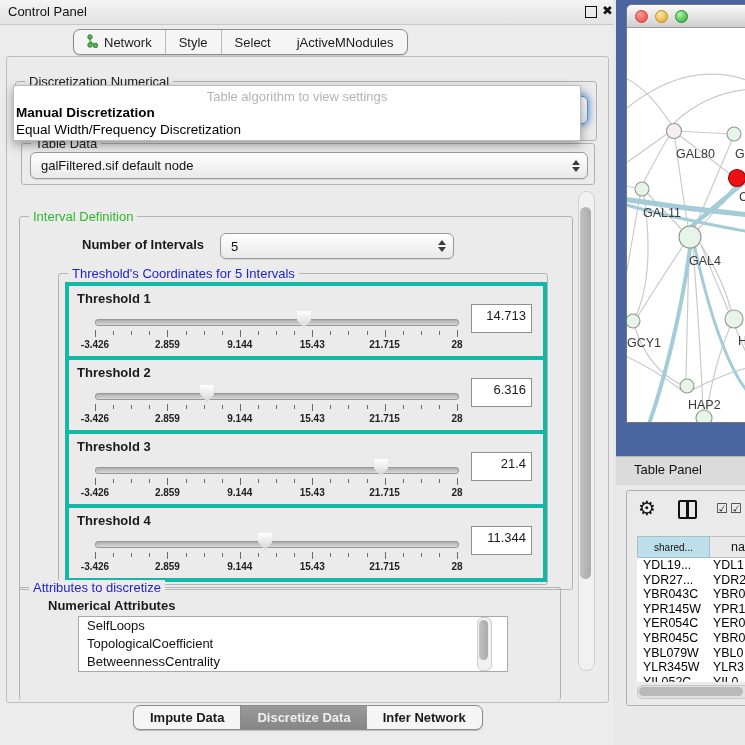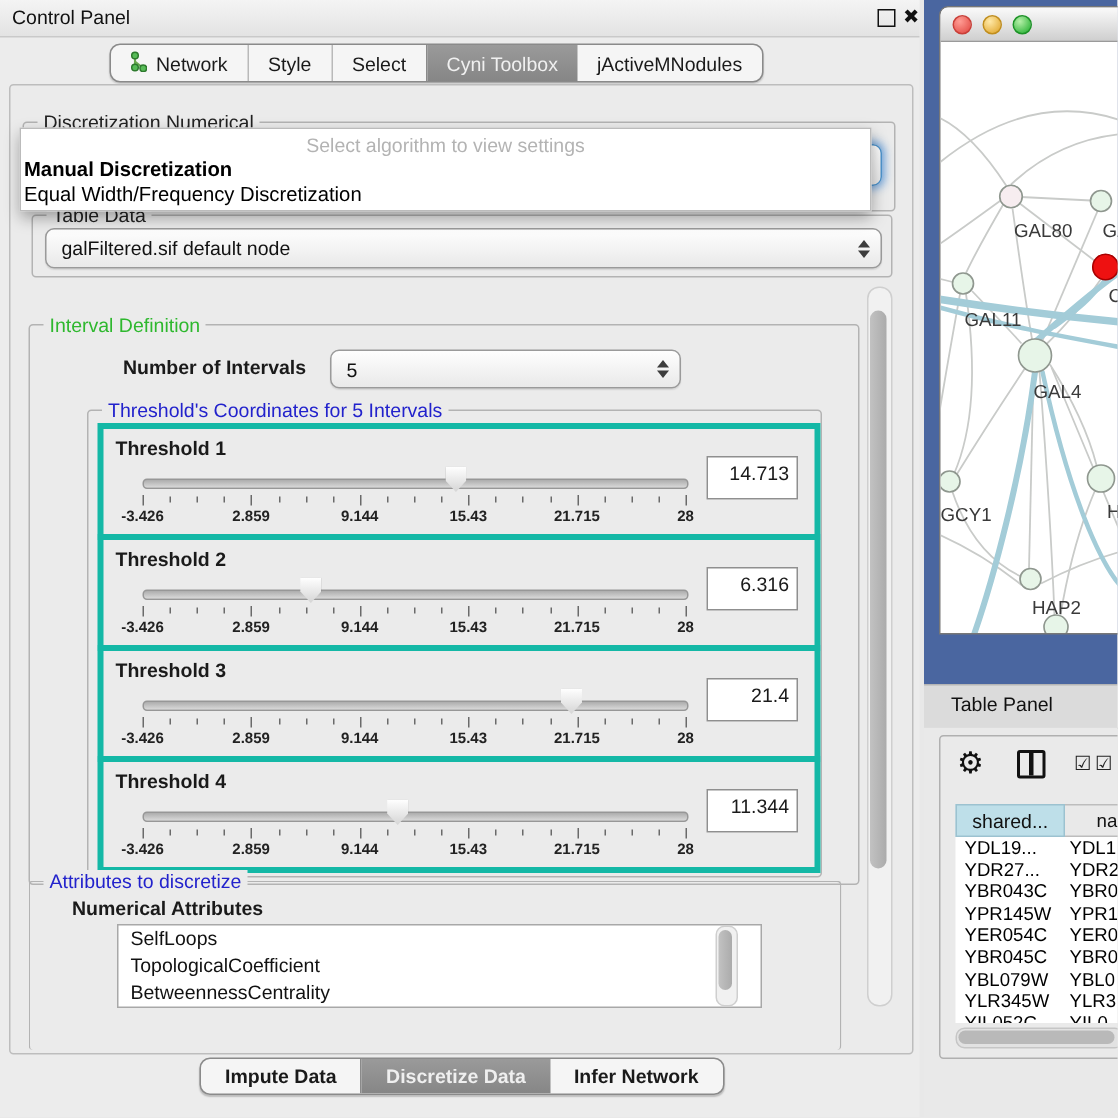--- a/index.html
+++ b/index.html
@@ -89,21 +89,21 @@
   #tp-bar{left:616px;top:456px;width:129px;height:28px;background:#dbdbdb;border-top:1px solid #b5b5b5;
           border-bottom:1px solid #c7c7c7;}
   #tp-title{left:634px;top:462px;font-size:13px;color:#111;}
   #tp-bg{left:616px;top:485px;width:129px;height:260px;background:#e9e9e9;}
   #table-sub{left:626px;top:490px;width:125px;height:214px;background:#eaeaea;border:1px solid #b0b0b0;border-radius:3px;}
   #gear-ico{position:absolute;left:11px;top:5px;font-size:20px;color:#111;}
   #split-ico{position:absolute;left:51px;top:9px;width:15px;height:15px;border:2.5px solid #111;border-radius:2px;}
   #split-ico::after{content:"";position:absolute;left:6px;top:0;width:2.5px;height:15px;background:#111;}
   .chk-ico{position:absolute;top:10px;font-size:13px;color:#222;}
   #tbl-header{position:absolute;left:10px;top:45px;height:22px;display:flex;}
-  .th1{width:71px;background:#bedfe9;border:1px solid #9cc2d0;text-align:center;font-size:13px;line-height:21px;color:#111;}
+  .th1{width:71px;background:#bedfe9;border:1px solid #9cc2d0;text-align:center;font-size:10px;line-height:21px;color:#111;}
   .th2{width:44px;background:#e9e9e9;border-top:1px solid #bdbdbd;border-bottom:1px solid #bdbdbd;
        font-size:12.5px;line-height:21px;color:#111;padding-left:21px;overflow:hidden;white-space:nowrap;}
   #tbl-rows{position:absolute;left:10px;top:67px;width:115px;height:124px;background:#fff;overflow:hidden;}
   .trow{height:14.6px;display:flex;font-size:12.4px;line-height:14.6px;color:#000;white-space:nowrap;}
   .trow .c1{width:66px;padding-left:6px;overflow:hidden;}
   .trow .c2{padding-left:4px;overflow:hidden;}
   #tbl-hscroll{position:absolute;left:10px;top:194px;width:110px;height:12px;background:#e2e2e2;
                border:1px solid #c6c6c6;border-radius:6px;}
   #tbl-hthumb{position:absolute;left:1px;top:1px;width:104px;height:9px;background:#b9b9b9;border-radius:5px;}
 </style>
@@ -130,43 +130,40 @@
         </svg>
       </span>
       <span>Network</span>
     </div>
     <div class="tab">
         <span>Style</span>
       </div>
     <div class="tab">
         <span>Select</span>
       </div>
-    <div class="tab active">
-        <span>Cyni Toolbox</span>
-      </div>
     <div class="tab after-active">
         <span>jActiveMNodules</span>
       </div>
   </div>
 
   <div class="abs" id="content">
 
     <div class="group" id="algo-group" style="left:8px;top:24px;width:580px;height:58px;">
       <span class="group-title gt-plain">Discretization Numerical</span>
       <div class="combo focused" style="left:8px;top:14px;width:562px;height:26px;">
         <span class="combo-text"></span>
         <span class="stepper">
             <span class="up"></span>
             <span class="down"></span>
           </span>
       </div>
     </div>
 
     <div class="abs" id="algo-popup">
-      <div class="ph">Select algorithm to view settings</div>
+      <div class="ph">Table algorithm to view settings</div>
       <div class="opt1">Manual Discretization</div>
       <div class="opt2">Equal Width/Frequency Discretization</div>
     </div>
 
     <div class="group" style="left:14px;top:86px;width:572px;height:40px;">
       <span class="group-title gt-plain">Table Data</span>
       <div class="combo" style="left:8px;top:8px;width:556px;height:25px;">
         <span class="combo-text">galFiltered.sif default node</span>
         <span class="stepper">
             <span class="up"></span>

